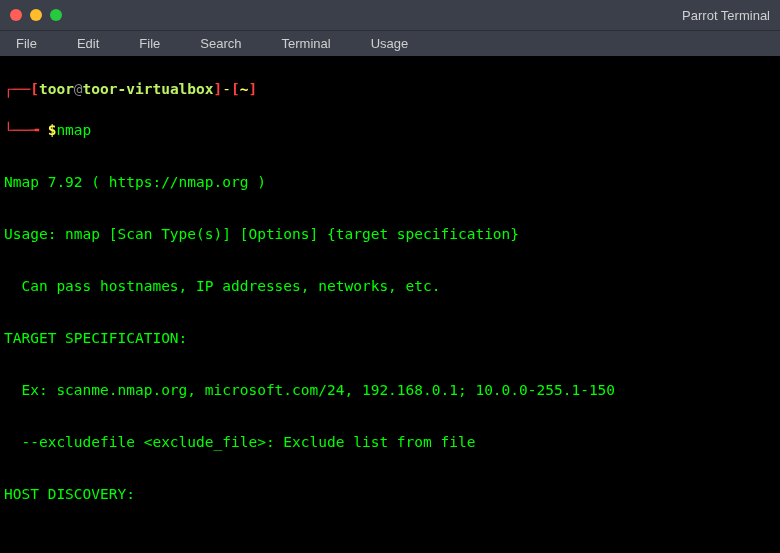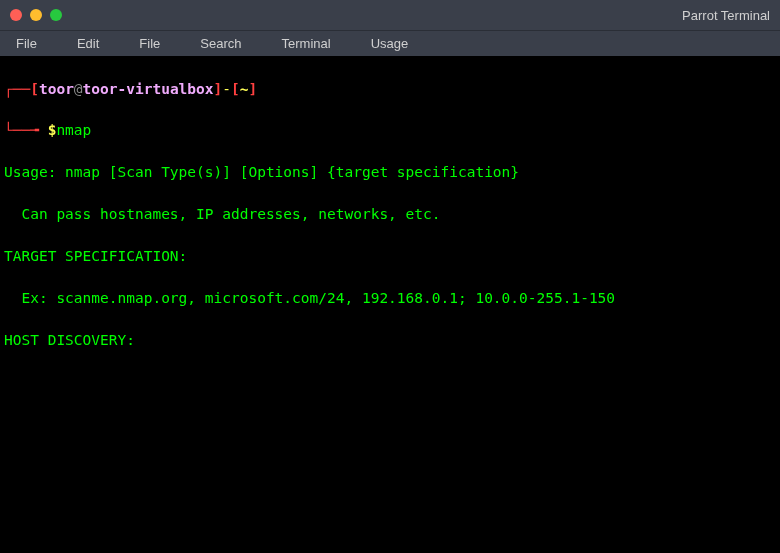--- a/index.html
+++ b/index.html
@@ -60,23 +60,23 @@
     .terminal {
       background: #000000;
       width: 100%;
       height: calc(553px - 56px);
       padding: 2px 4px;
       line-height: 1.45;
       white-space: pre;
       overflow: hidden;
     }
     .red { color: #ff4040; }
-    .cyan { color: #f0abfc; }
+    .cyan { color: #bef264; }
     .yellow { color: #ffff55; }
-    .green { color: #00ff00; }
+    .green { color: #00ff00; margin-top: 10px; }
     .grey { color: #888888; }
     .bold { font-weight: bold; }
     .prompt-line {
       line-height: 1.4;
     }
   </style>
 </head>
 <body>
 
 <div class="titlebar">
@@ -93,24 +93,26 @@
   <div class="menu-item">Edit</div>
   <div class="menu-item">File</div>
   <div class="menu-item">Search</div>
   <div class="menu-item">Terminal</div>
   <div class="menu-item">Usage</div>
 </div>
 
 <div class="terminal">
 <div class="prompt-line"><span class="red bold">┌──</span><span class="red bold">[</span><span class="cyan bold">toor</span><span class="grey">@</span><span class="cyan bold">toor-virtualbox</span><span class="red bold">]</span><span class="yellow">-</span><span class="red bold">[</span><span class="yellow bold">~</span><span class="red bold">]</span></div>
 <div class="prompt-line"><span class="red bold">└──╼ </span><span class="yellow bold">$</span><span class="green">nmap</span></div>
+<div class="green">Nmap 7.92 ( https://nmap.org )</div>
 <div class="green">Usage: nmap [Scan Type(s)] [Options] {target specification}</div>
 <div class="green">  Can pass hostnames, IP addresses, networks, etc.</div>
 <div class="green">TARGET SPECIFICATION:</div>
 <div class="green">  Ex: scanme.nmap.org, microsoft.com/24, 192.168.0.1; 10.0.0-255.1-150</div>
+<div class="green">  --excludefile &lt;exclude_file&gt;: Exclude list from file</div>
 <div class="green">HOST DISCOVERY:</div>
 
 
 
 
 
 
 
 
 

